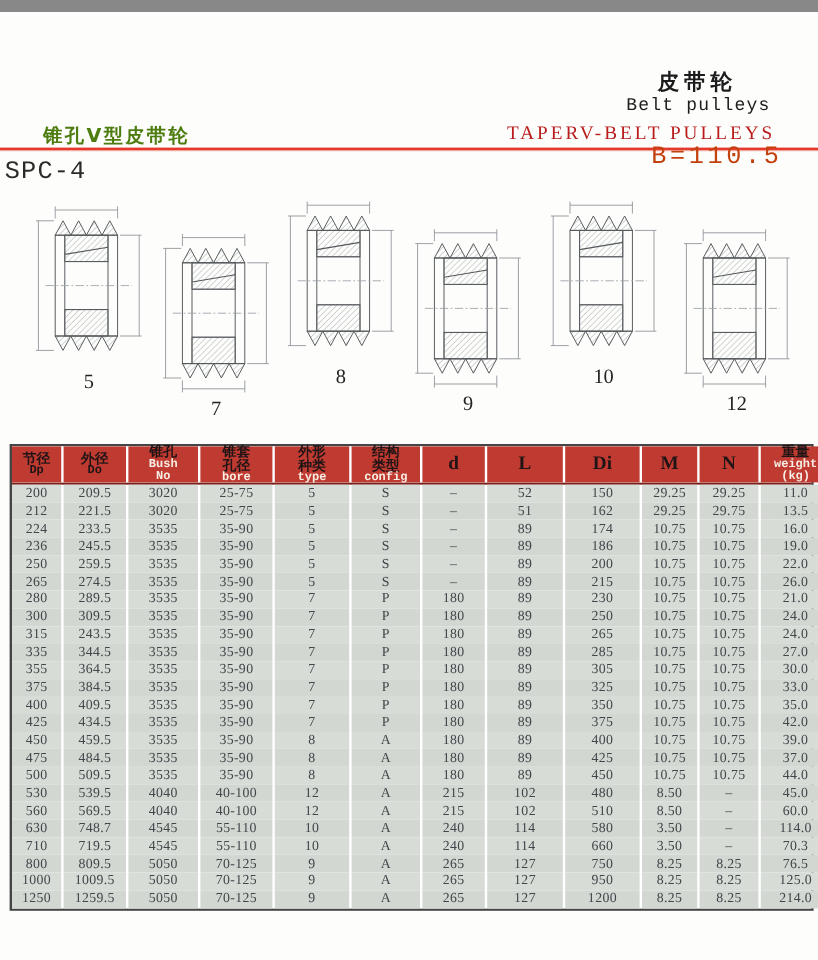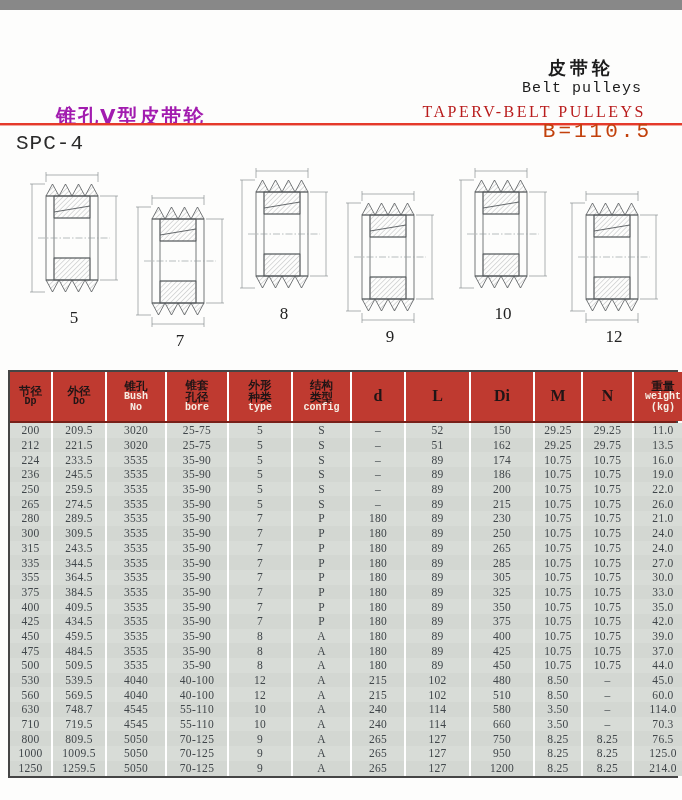--- a/index.html
+++ b/index.html
@@ -3,43 +3,43 @@
 <meta charset="utf-8">
 <style>
   html,body{margin:0;padding:0;background:#888;}
   .page{position:relative;width:682px;height:800px;background:#fdfdfc;overflow:hidden;
         font-family:"Liberation Sans",sans-serif;margin-top:10px;}
   
   .t-cn{position:absolute;top:46px;right:68px;font-size:18px;font-weight:bold;color:#1c1c1c;
         letter-spacing:4px;font-family:"DejaVu Sans","Liberation Sans",sans-serif;}
   .t-en{position:absolute;top:70px;right:40px;font-size:15px;color:#1c1c1c;
         font-family:"Liberation Mono",monospace;letter-spacing:1px;}
-  .left-title{position:absolute;top:93px;left:56px;font-size:20px;font-weight:bold;color:#a21caf;
+  .left-title{position:absolute;top:93px;left:36px;font-size:16px;font-weight:bold;color:#4d7c0f;
         letter-spacing:2px;font-family:"DejaVu Sans","Liberation Sans",sans-serif;}
   .sub-en{position:absolute;top:93px;right:36px;font-size:16px;color:#b91c1c;
         font-family:"Liberation Serif",serif;letter-spacing:2.5px;}
   .redline{position:absolute;left:0;width:682px;background:#e5392b;}
   .redline.top{top:113px;height:2px;box-shadow:0 1px 0 #f2a79d;}
   .redline.bottom{top:790px;height:3px;box-shadow:0 2px 0 #f4b3a9;}
-  .model{position:absolute;top:122px;left:16px;font-size:21px;color:#2a2a2a;
+  .model{position:absolute;top:122px;left:4px;font-size:21px;color:#2a2a2a;
         font-family:"Liberation Mono",monospace;letter-spacing:1px;}
   .spec{position:absolute;top:110px;right:30px;font-size:21px;color:#c2410c;
         font-family:"Liberation Mono",monospace;letter-spacing:3px;}
   
   #diagrams{position:absolute;left:0;top:0;width:682px;height:360px;}
   .diagram{position:absolute;width:104px;text-align:center;}
   .diagram svg{display:block;}
   .dg-label{display:block;margin-top:0px;font-family:"Liberation Serif",serif;
         font-size:17px;color:#222;}
   
   #table{position:absolute;left:8px;top:360px;width:666px;background:#fff;
         border:2px solid #454545;}
   .trow{display:grid;grid-template-columns:41px 52px 58px 60px 62px 57px 52px 63px 62px 46px 49px 58px;
         column-gap:2px;background:#fff;}
-  #thead .hcell{background:#bf3a30;height:49px;display:flex;flex-direction:column;
+  #thead .hcell{background:#bf3a30;height:30px;display:flex;flex-direction:column;
         align-items:center;justify-content:center;line-height:1.05;}
   #thead{border-bottom:2px solid #772019;}
   .hl-cn{font-size:11.5px;font-weight:bold;color:#1e1414;
         font-family:"DejaVu Sans","Liberation Sans",sans-serif;}
   .hl-en{font-size:10px;font-weight:bold;font-family:"Liberation Mono",monospace;}
   .hl-big{font-size:16px;font-weight:bold;font-family:"Liberation Serif",serif;}
   .tone-dark{color:#201516;}
   .tone-light{color:#f6eee4;}
   .dcell{background:#d8dcd7;height:14.7px;display:flex;align-items:center;justify-content:center;
         font-family:"Liberation Serif",serif;font-size:11.5px;color:#40464a;letter-spacing:.3px;}

